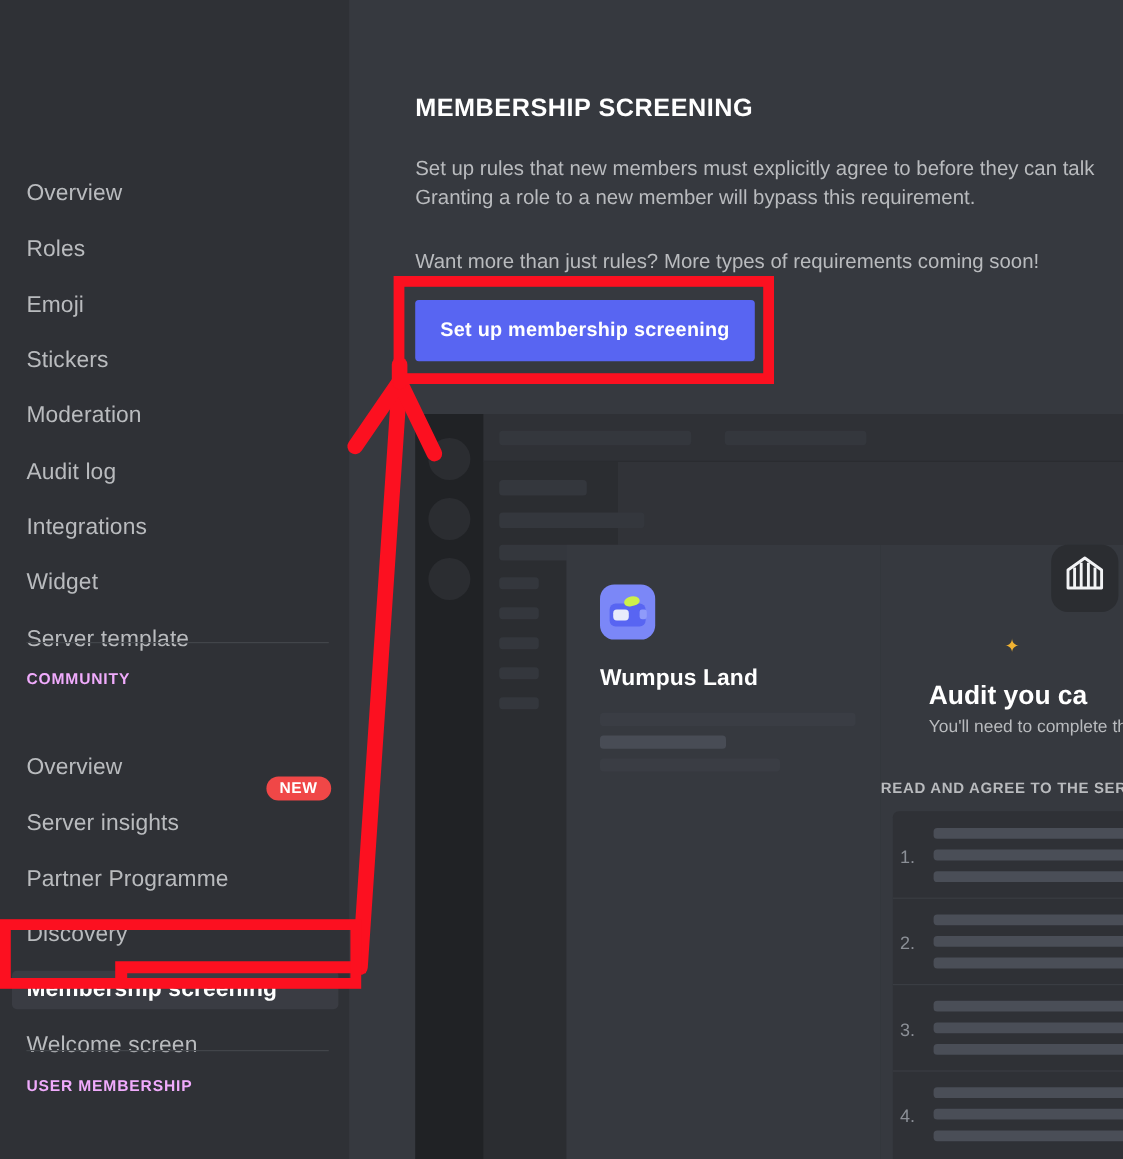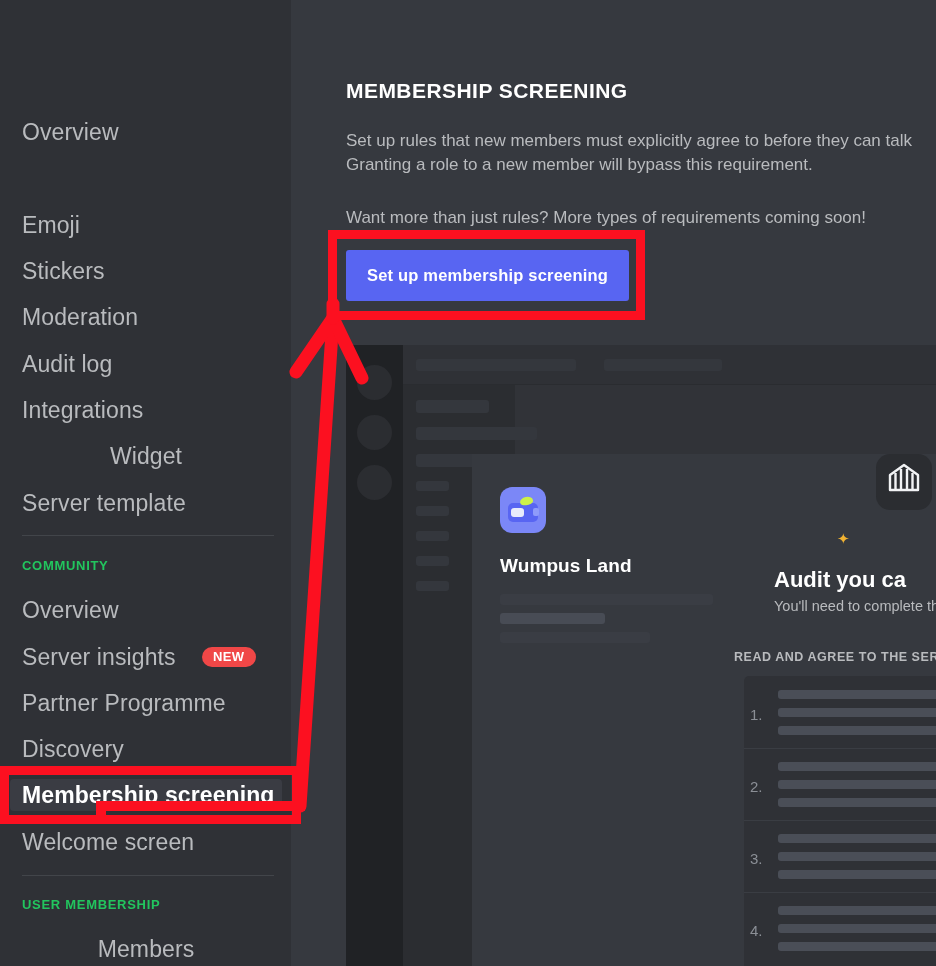--- a/index.html
+++ b/index.html
@@ -17,46 +17,48 @@
     width: 291px; height: 966px;
     background: #2f3136;
   }
   .nav-item {
     position: absolute; left: 10px;
     width: 272px; height: 32px;
     display: flex; align-items: center;
     padding: 0 12px;
     border-radius: 4px;
     color: #b9bbbe;
-    font-size: 23px;
+    font-size: 19px;
     letter-spacing: .1px;
     white-space: nowrap;
+    margin-top: 30px;
   }
   .nav-item.selected { background: #3a3c43; color: #ffffff; font-weight: bold; }
   .nav-head {
     position: absolute; left: 22px;
-    color: #22c55e;
+    color: #f0abfc;
     font-size: 13px;
     font-weight: bold;
     letter-spacing: .7px;
   }
   .divider {
     position: absolute; left: 22px; width: 252px; height: 1px;
     background: #42454a;
   }
   .badge-new {
     position: absolute;
     background: #f04747;
     color: #fff;
     font-size: 13px;
     font-weight: bold;
     letter-spacing: .4px;
     padding: 3px 11px 4px;
     border-radius: 11px;
     line-height: 1;
+    margin-left: 20px;
   }
 
   
   .main { position: absolute; left: 291px; top: 0; width: 645px; height: 966px; background: #36393f; }
   .page-title {
     position: absolute; left: 55px; top: 79px;
     color: #ffffff;
     font-size: 21px; font-weight: bold; letter-spacing: .45px;
     white-space: nowrap;
   }
@@ -167,36 +169,39 @@
 </style>
 </head>
 <body>
 
 <div id="root">
 
   <nav class="sidebar" id="sidebar">
       <div class="nav-item" style="top: 116px;">
         <span>Overview</span>
       </div>
+      <div class="nav-item" style="top: 162px;">
+        <span>Roles</span>
+      </div>
       <div class="nav-item" style="top: 255px;">
         <span>Stickers</span>
       </div>
       <div class="nav-item" style="top: 209px;">
         <span>Emoji</span>
       </div>
       <div class="nav-item" style="top: 301px;">
         <span>Moderation</span>
       </div>
       <div class="nav-item" style="top: 348px;">
         <span>Audit log</span>
       </div>
       <div class="nav-item" style="top: 394px;">
         <span>Integrations</span>
       </div>
-      <div class="nav-item" style="top: 440px; justify-content: center;">
+      <div class="nav-item" style="top: 440px;">
         <span>Widget</span>
       </div>
       <div class="nav-item" style="top: 487px;">
         <span>Server template</span>
       </div>
       <div class="nav-item" style="top: 594px;">
         <span>Overview</span>
       </div>
       <div class="nav-item" style="top: 641px;">
         <span>Server insights</span>

